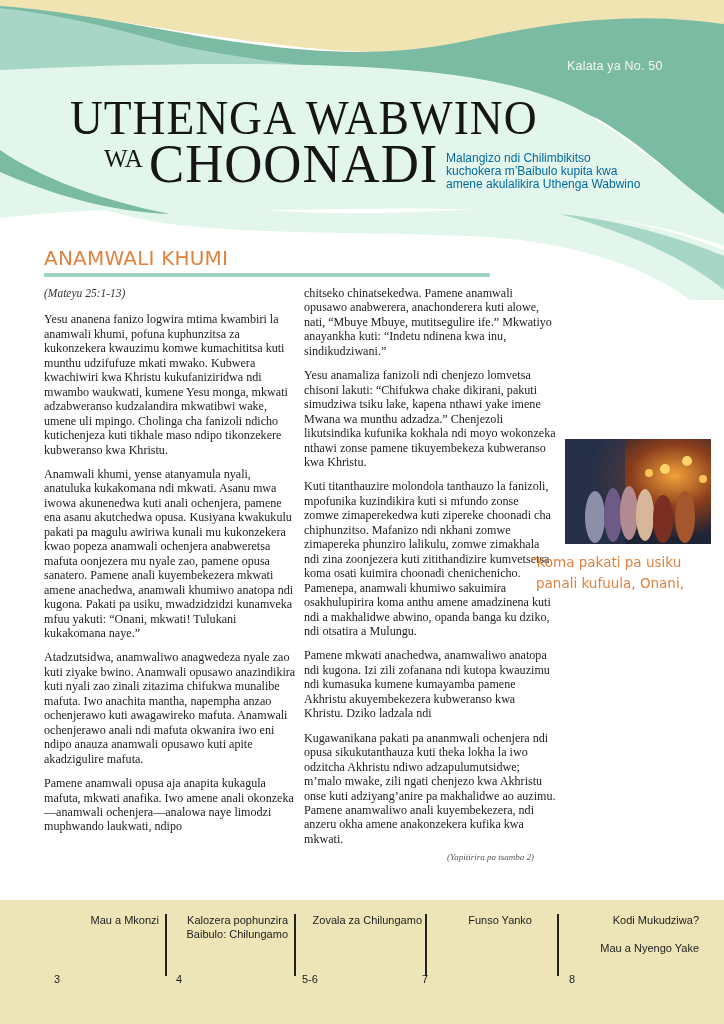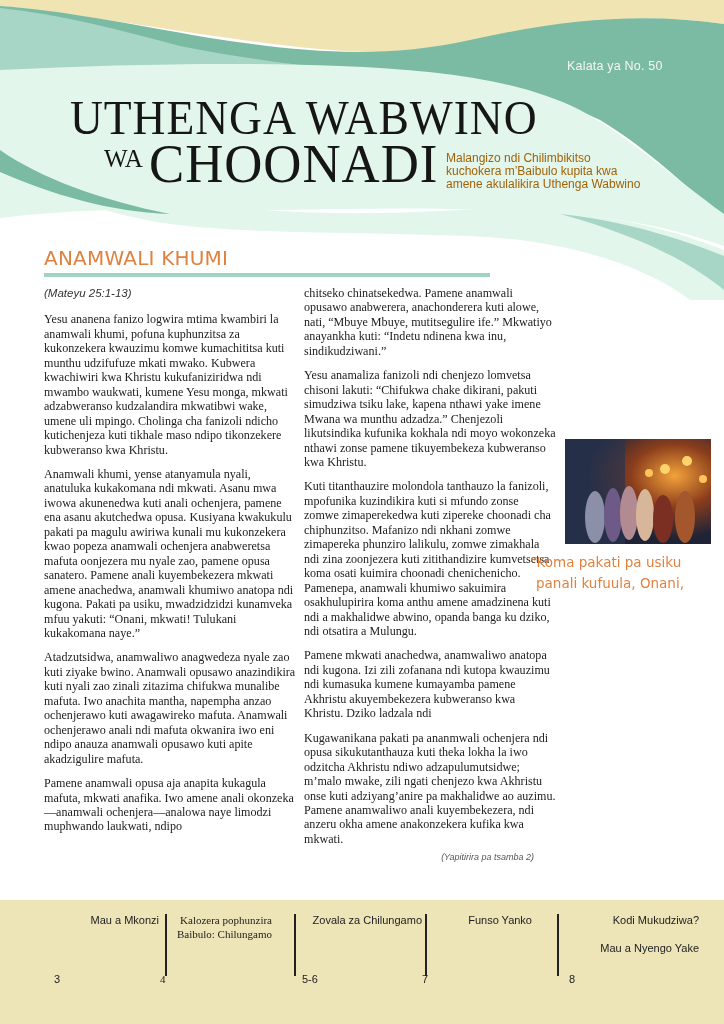--- a/index.html
+++ b/index.html
@@ -2,28 +2,28 @@
 <html><head>
 <meta charset="utf-8">
 <style>
   html, body { margin:0; padding:0; }
   body { width:724px; height:1024px; position:relative; overflow:hidden; background:#ffffff; font-family:"DejaVu Serif", serif; color:#222; }
   .header-bg { position:absolute; left:0; top:0; width:724px; height:300px; }
   .issue-label { position:absolute; left:567px; top:59px; font-family:"Liberation Sans", sans-serif; font-size:12.5px; color:#f4f7f2; letter-spacing:0.2px; }
   .masthead-line1 { position:absolute; left:70px; top:93px; font-family:"Liberation Serif", serif; font-size:49px; letter-spacing:1px; color:#161616; line-height:1; transform:scaleX(0.93); transform-origin:left; }
   .masthead-wa { position:absolute; left:104px; top:146px; font-family:"Liberation Serif", serif; font-size:25px; color:#161616; line-height:1; }
   .masthead-line2 { position:absolute; left:149px; top:136px; font-family:"Liberation Serif", serif; font-size:55px; color:#161616; line-height:1; transform:scaleX(0.96); transform-origin:left; letter-spacing:1px; }
-  .tagline { position:absolute; left:446px; top:152px; font-family:"Liberation Sans", sans-serif; font-size:12px; line-height:13px; color:#a16207; }
+  .tagline { position:absolute; left:446px; top:152px; font-family:"Liberation Sans", sans-serif; font-size:12px; line-height:13px; color:#0369a1; }
   .tagline div { white-space:nowrap; }
   .article-title { position:absolute; left:44px; top:246px; font-family:"DejaVu Sans", sans-serif; font-size:20px; color:#e0823f; letter-spacing:0.2px; }
   .title-rule { position:absolute; left:44px; top:273px; width:446px; height:4px; background:#9fd4c3; }
   .col { position:absolute; top:286px; font-family:"Liberation Serif", serif; font-size:12.1px; line-height:14.45px; color:#222; }
   .col-left { left:44px; width:252px; }
   .col-mid { left:304px; width:252px; }
-  .col p { margin:0 0 10px 0; }
+  .col p { margin:0 0 10px 0;font-family:Liberation Serif, serif; }
   .ref { font-style:italic; font-family:"Liberation Sans", sans-serif; font-size:11.5px; color:#333; margin-bottom:12px !important; }
   .continued { text-align:right; font-style:italic; font-family:"Liberation Sans", sans-serif; font-size:9px; color:#555; margin-top:-6px !important; padding-right:22px; }
   .photo { position:absolute; left:565px; top:439px; width:146px; height:105px; overflow:hidden; }
   .pull-quote { position:absolute; left:530px; top:552px; width:158px; font-family:"DejaVu Sans", sans-serif; font-size:13.5px; line-height:21px; color:#e0823f; }
   .pull-quote div { white-space:nowrap; }
   .pull-quote .indent { padding-left:6px; }
   .footer { position:absolute; left:0; top:900px; width:724px; height:124px; background:#ede5b8; }
   .toc { position:absolute; top:913px; font-family:"Liberation Sans", sans-serif; font-size:11px; color:#222; line-height:14px;text-align:right; }
   .toc .num { position:absolute; top:59px; left:0; }
   .toc .sub { margin-top:14px; }
@@ -102,21 +102,21 @@
   <div class="indent">panali kufuula, Onani,</div>
 </div>
 
 <div class="footer"></div>
 
 <div class="toc" style="left:54px;width:105px;height:80px;">
   <div>Mau a Mkonzi</div>
   <div class="num">3</div>
 </div>
 <div class="toc-sep" style="left:165px;"></div>
-<div class="toc" style="left:160px;width:112px;height:80px;font-family:Liberation Serif, serif;">
+<div class="toc" style="left:176px;width:112px;height:80px;">
   <div>Kalozera pophunzira Baibulo: Chilungamo</div>
   <div class="num">4</div>
 </div>
 <div class="toc-sep" style="left:294px;"></div>
 <div class="toc" style="left:302px;width:120px;height:80px;">
   <div>Zovala za Chilungamo</div>
   <div class="num">5-6</div>
 </div>
 <div class="toc-sep" style="left:425px;"></div>
 <div class="toc" style="left:422px;width:110px;height:80px;">

